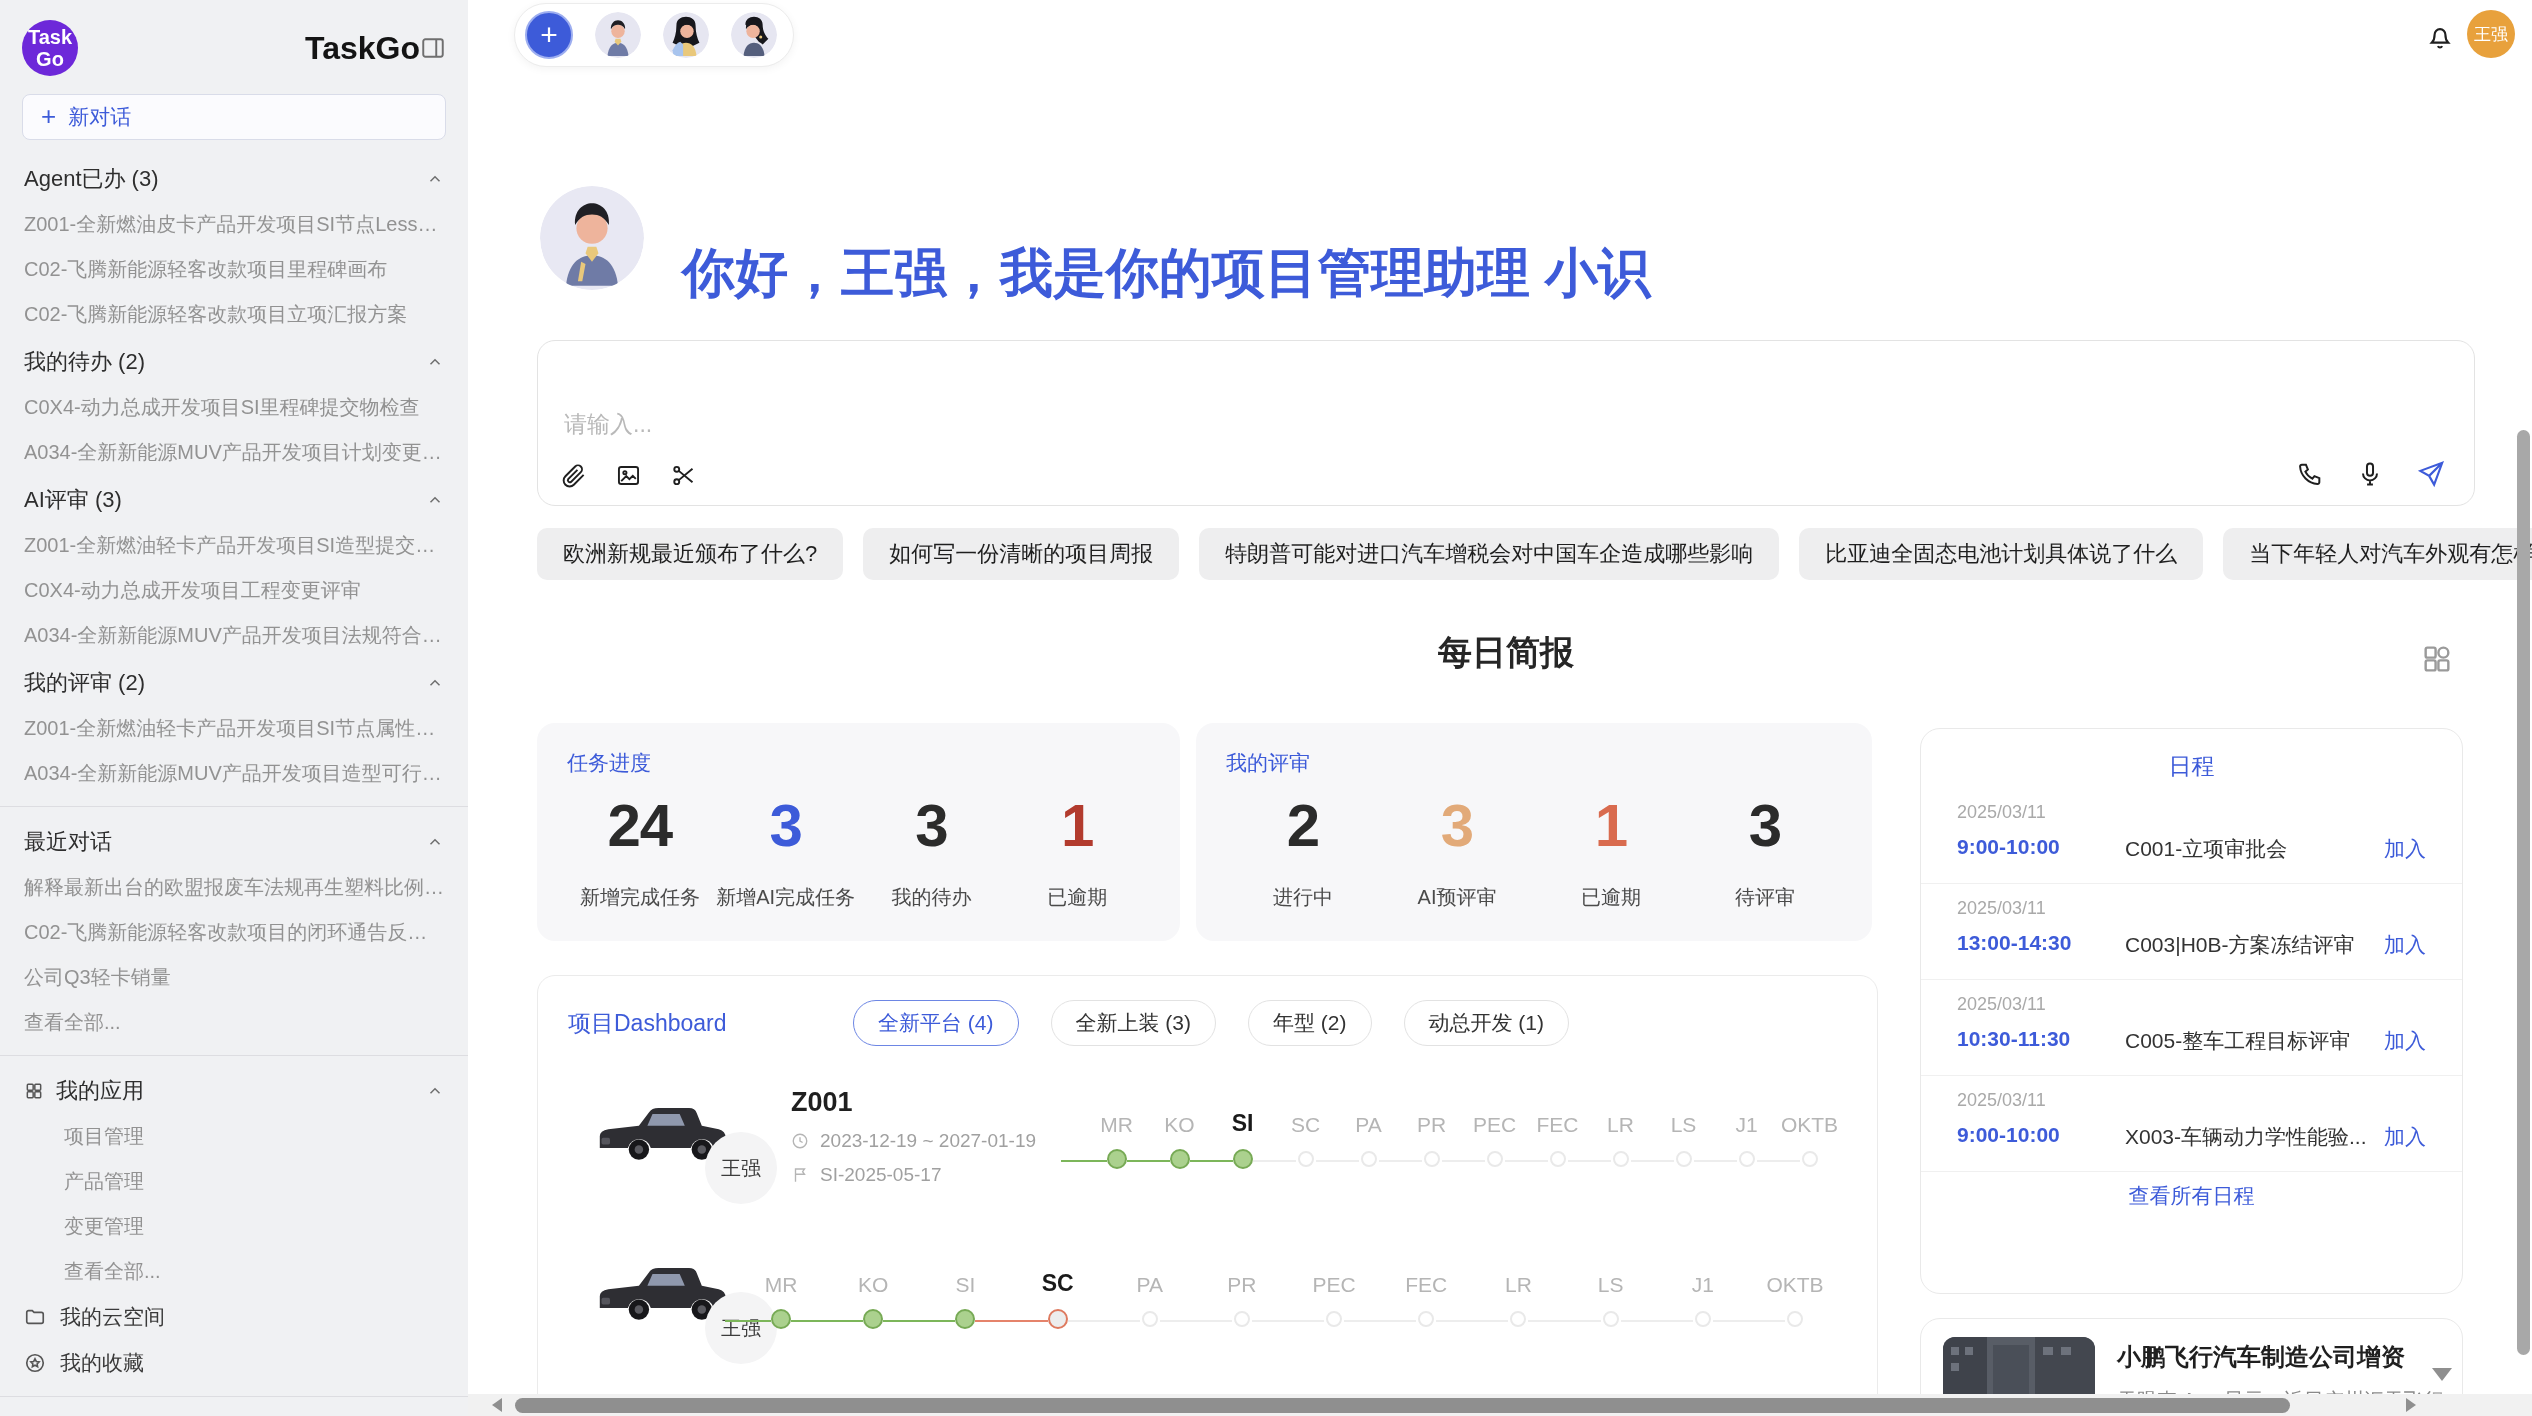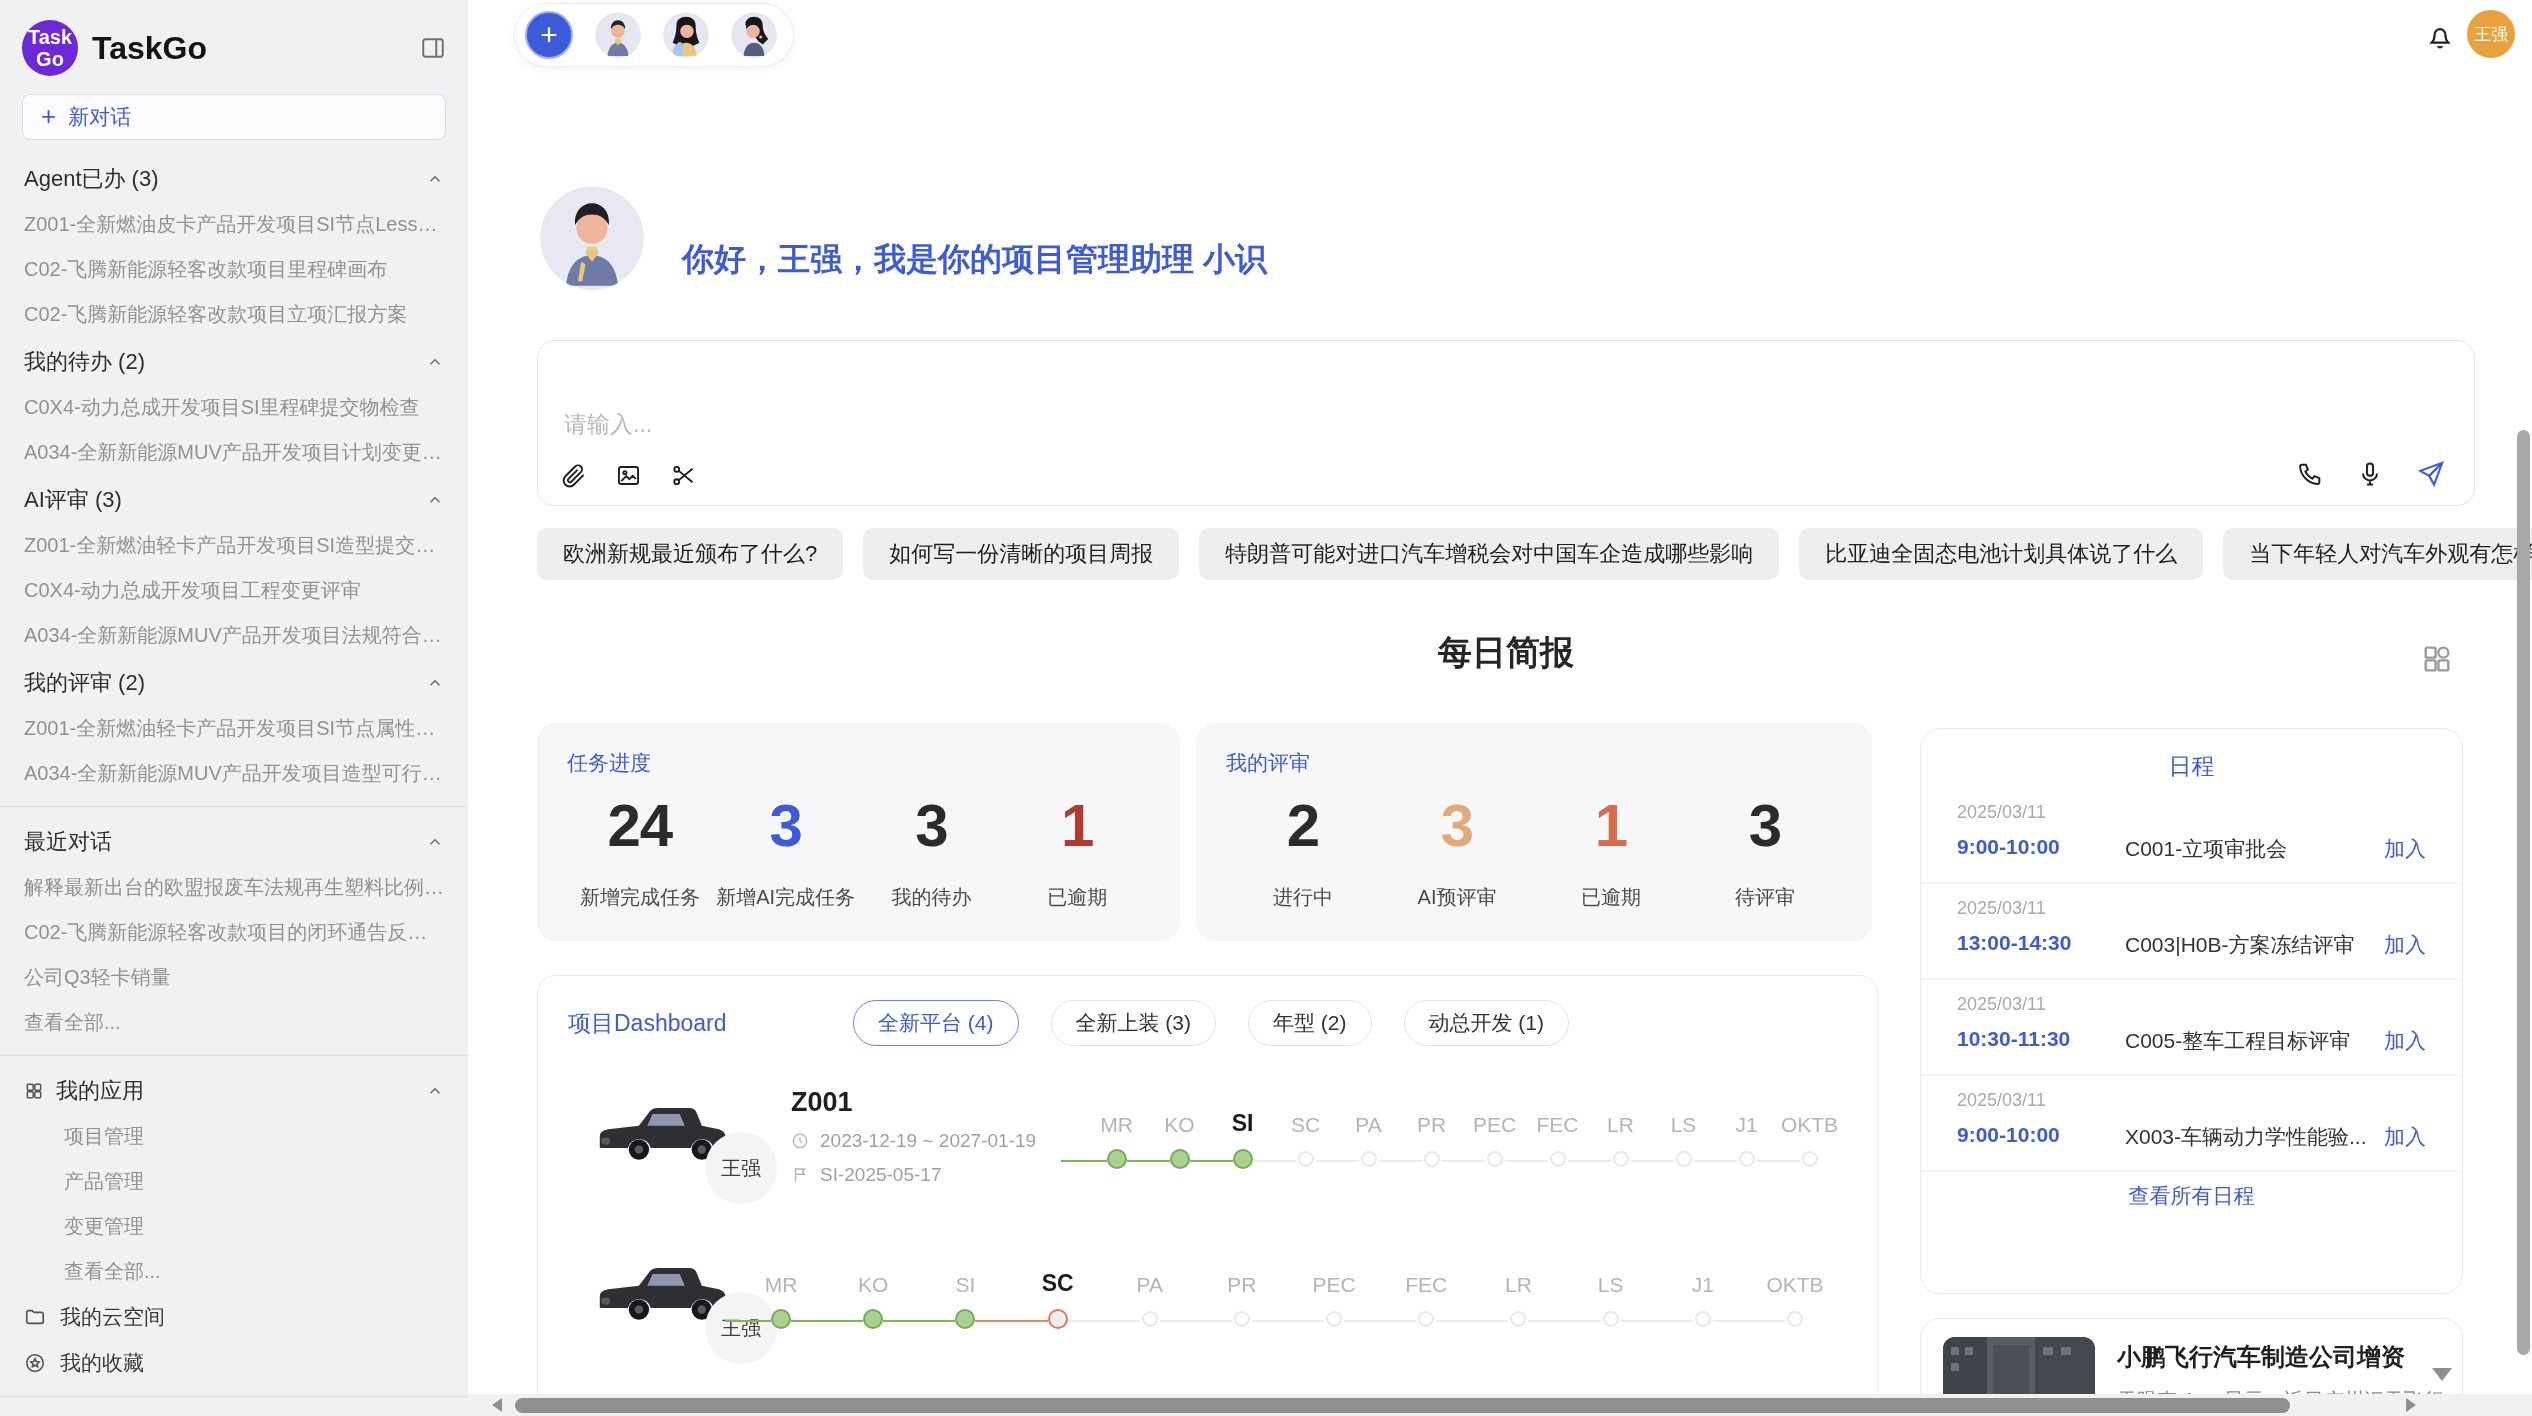--- a/index.html
+++ b/index.html
@@ -4,21 +4,21 @@
 <style>
   * { margin:0; padding:0; box-sizing:border-box; }
   html,body { width:2532px; height:1416px; overflow:hidden; background:#fff;
     font-family:"Liberation Sans","DejaVu Sans",sans-serif; color:#262626; }
   #page { position:absolute; inset:0; width:2532px; height:1416px; overflow:hidden; }
 
   
   .sidebar { position:absolute; left:0; top:0; bottom:0; width:468px; background:#f0f1f3; overflow:hidden; padding-top:14px; }
   .side-head { display:flex; align-items:center; padding:6px 22px 10px 22px; }
   .logo { width:56px; height:56px; border-radius:50%; background:#6d28d9; color:#fff; display:flex; flex-direction:column; align-items:center; justify-content:center; font-size:20px; font-weight:700; line-height:1.1; flex:none; }
-  .app-title { font-size:32px; font-weight:700; color:#141414; margin-left:14px; flex:1; }
+  .app-title { font-size:32px; font-weight:700; color:#141414; margin-left:14px; flex:1;text-align:right; }
   .icon { display:inline-flex; align-items:center; justify-content:center; }
   .icon svg { display:block; }
   .new-chat { margin:8px 22px 14px 22px; display:flex; align-items:center; gap:12px; background:#fbfbfe; border:1px solid #d9dce9; border-radius:8px; height:46px; padding:0 18px; color:#3D5BD9; font-size:21px; cursor:pointer; }
   .new-chat .plus { font-size:26px; line-height:1; margin-top:-2px; }
   .group-title { display:flex; align-items:center; padding:10px 24px 8px 24px; font-size:22px; color:#2e2e2e; font-weight:500; }
   .group-title .gt { flex:1; }
   .side-item { padding:9px 24px; font-size:20px; color:#929292; white-space:nowrap; overflow:hidden; text-overflow:ellipsis; cursor:pointer; }
   .divider { height:1px; background:#dddde1; margin:10px 0; }
   .apps-sub { padding-left:64px; }
   .side-link { display:flex; align-items:center; gap:14px; padding:9px 24px; font-size:21px; color:#3a3a3a; cursor:pointer; }
@@ -28,21 +28,21 @@
   
   #main { position:absolute; left:468px; top:0; right:0; bottom:0; background:#fff; }
 
   .pill { position:absolute; left:46px; top:3px; height:64px; display:flex; align-items:center; gap:22px; background:#fff; border:1px solid #ececec; border-radius:34px; padding:0 16px 0 10px; box-shadow:0 2px 8px rgba(0,0,0,0.05); }
   .add-btn { width:48px; height:48px; border-radius:50%; background:#3D5BD9; color:#fff; display:flex; align-items:center; justify-content:center; font-size:30px; cursor:pointer; border:2px solid #9daef0; }
   .avatar-sm { width:46px; height:46px; border-radius:50%; overflow:hidden; cursor:pointer; flex:none; }
   .bell { position:absolute; left:1957px; top:22px; color:#1f1f1f; cursor:pointer; }
   .user-avatar { position:absolute; left:1999px; top:10px; width:48px; height:48px; border-radius:50%; background:#E8A13C; color:#fff; display:flex; align-items:center; justify-content:center; font-size:17px; cursor:pointer; }
 
   .greet-avatar { position:absolute; left:72px; top:186px; width:104px; height:104px; border-radius:50%; overflow:hidden; }
-  .greeting { position:absolute; left:214px; top:238px; font-size:32px; font-weight:700; color:#3D5BD9; white-space:nowrap; }
+  .greeting { position:absolute; left:214px; top:238px; font-size:53px; font-weight:700; color:#3D5BD9; white-space:nowrap; }
 
   .input-card { position:absolute; left:69px; top:340px; width:1938px; height:166px; background:#fff; border:1px solid #e3e3e3; border-radius:18px; }
   .placeholder { position:absolute; left:26px; top:68px; font-size:23px; color:#b9b9b9; }
   .in-icons { position:absolute; left:22px; bottom:16px; display:flex; gap:28px; color:#1f1f1f; }
   .in-icons .icon, .in-actions .icon { cursor:pointer; }
   .in-actions { position:absolute; right:28px; bottom:16px; display:flex; gap:32px; align-items:center; color:#1f1f1f; }
   .send { color:#3D5BD9; }
 
   .chips { position:absolute; left:69px; top:528px; width:1938px; display:flex; gap:20px; }
   .chip { height:52px; background:#eeeeef; border-radius:10px; display:flex; align-items:center; padding:0 26px; font-size:22px; color:#1f1f1f; white-space:nowrap; cursor:pointer; }

